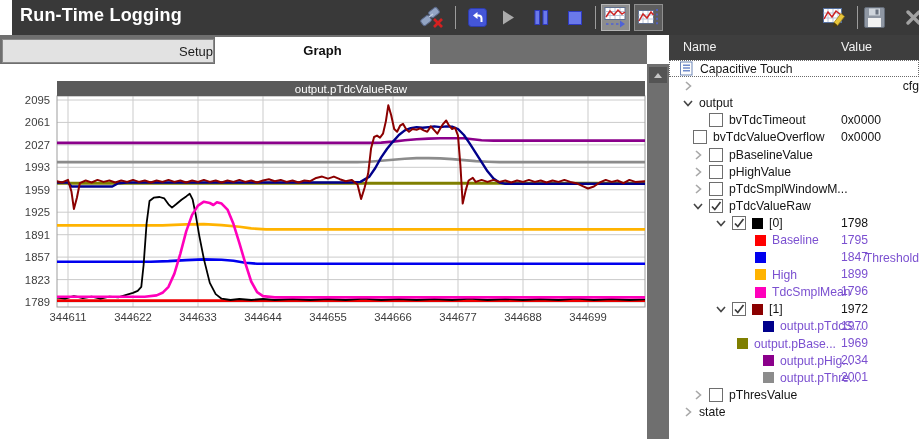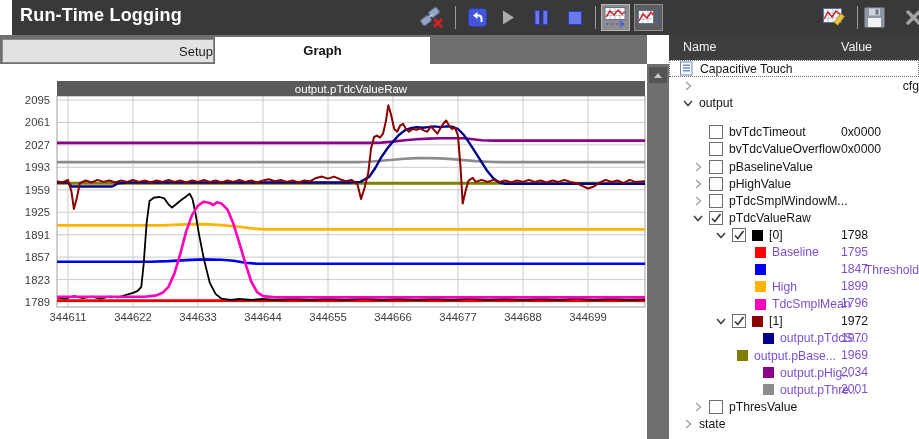--- a/index.html
+++ b/index.html
@@ -271,27 +271,27 @@
           <span class="rlabel">cfg</span>
         </div>
         <div class="tree-row" style="padding-left: 12px;">
           <span class="chev">
             <svg width="12" height="12">
               <polyline points="2,4 6,8.5 10,4" fill="none" stroke="#454545" stroke-width="1.6"></polyline>
             </svg>
           </span>
           <span class="rlabel">output</span>
         </div>
-        <div class="tree-row" style="padding-left: 22px; margin-top: 12px;">
+        <div class="tree-row" style="padding-left: 22px;">
           <span class="chev"></span>
           <span class="cbox"></span>
           <span class="rlabel">bvTdcTimeout</span>
           <span class="rvalue">0x0000</span>
         </div>
-        <div class="tree-row" style="padding-left: 22px; text-align: right;">
+        <div class="tree-row" style="padding-left: 6px; text-align: right;">
           <span class="chev"></span>
           <span class="cbox"></span>
           <span class="rlabel">bvTdcValueOverflow</span>
           <span class="rvalue">0x0000</span>
         </div>
         <div class="tree-row" style="padding-left: 22px;">
           <span class="chev">
             <svg width="12" height="12">
               <polyline points="4,2 8.5,6 4,10" fill="none" stroke="#a8a8a8" stroke-width="1.6"></polyline>
             </svg>

